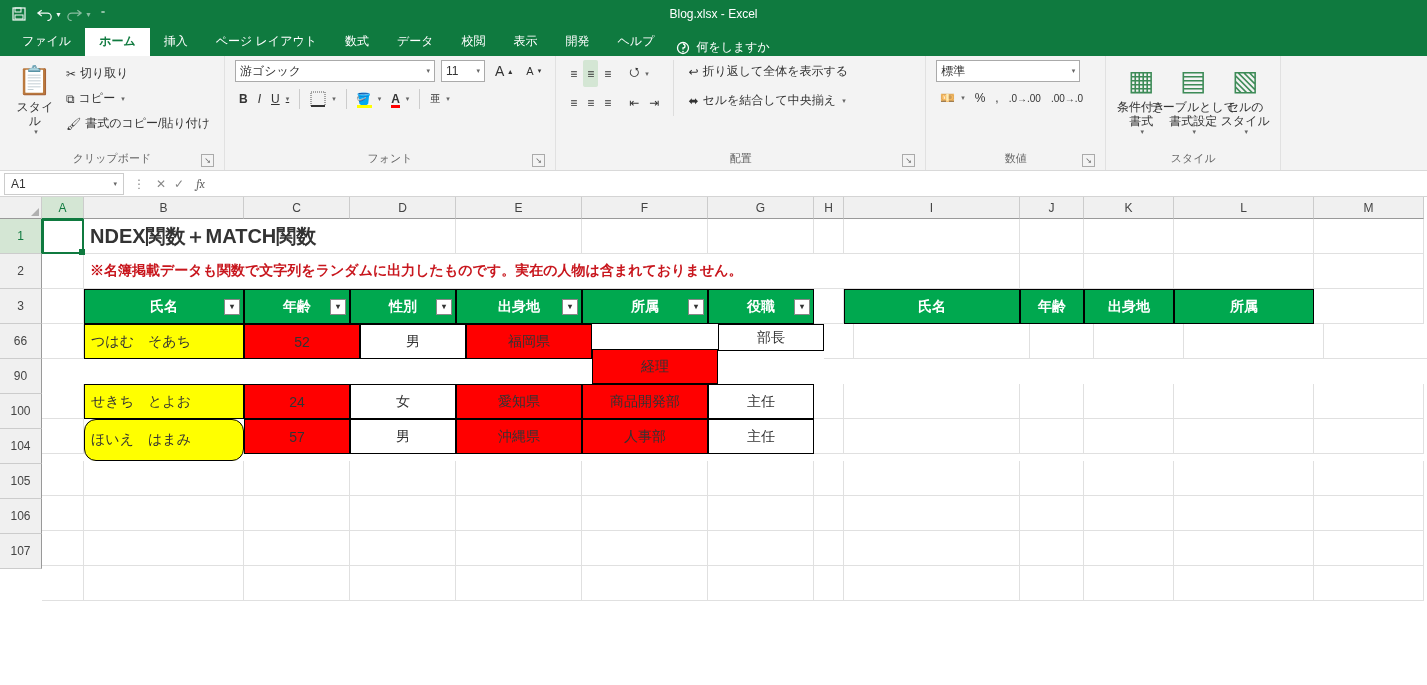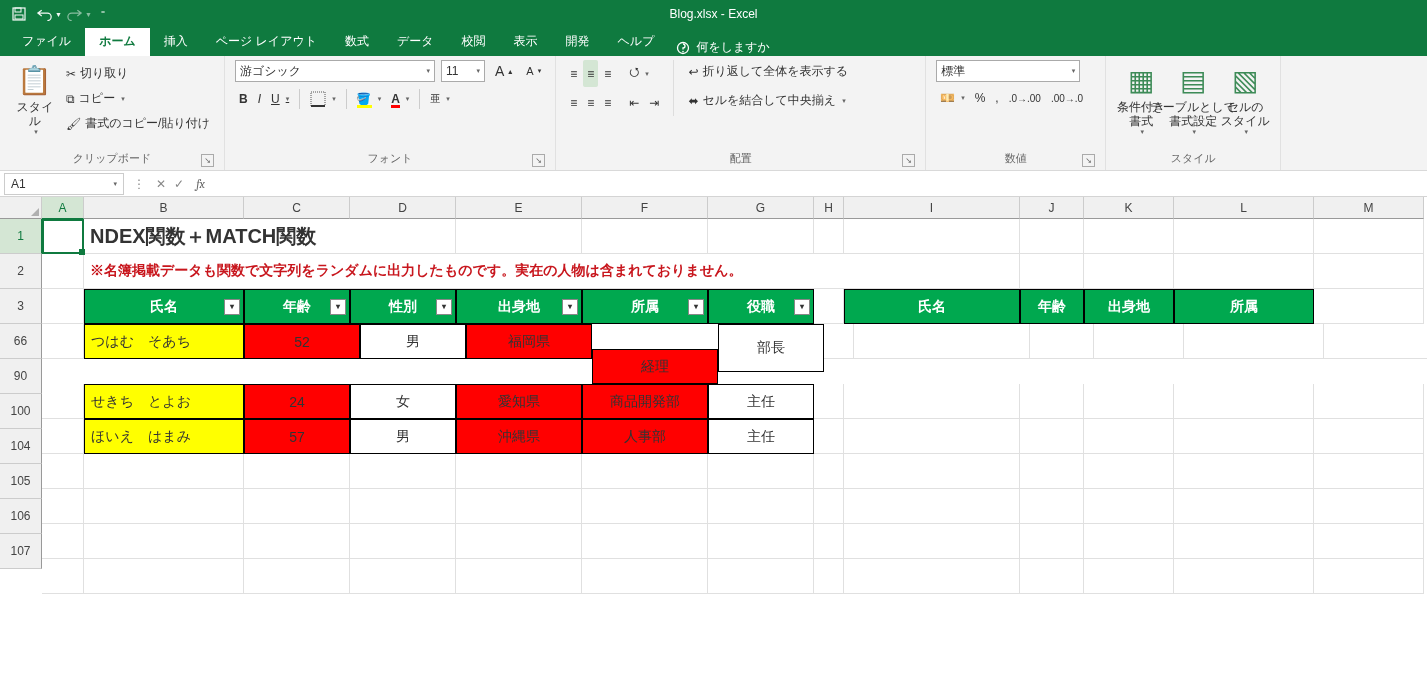--- a/index.html
+++ b/index.html
@@ -345,21 +345,21 @@
           <div class="cell hdr-green" style="width: 140px; height: 35px;">所属</div>
           <div class="cell" style="width: 110px; height: 35px;"></div>
         </div>
         <div class="row">
           <div class="cell" style="width: 42px; height: 35px;"></div>
           <div class="cell bx bg-y" style="width: 160px; height: 35px; justify-content: flex-start;">つはむ　そあち</div>
           <div class="cell bx bg-r" style="width: 116px; height: 35px; justify-content: center;">52</div>
           <div class="cell bx" style="width: 106px; height: 35px; justify-content: center;">男</div>
           <div class="cell bx bg-r" style="width: 126px; height: 35px; justify-content: center;">福岡県</div>
           <div class="cell bx bg-r" style="width: 126px; height: 35px; justify-content: center; margin-top: 25px;">経理</div>
-          <div class="cell bx" style="width: 106px; height: 48px; justify-content: center;">部長</div>
+          <div class="cell bx" style="width: 106px; height: 27px; justify-content: center;">部長</div>
           <div class="cell" style="width: 30px; height: 35px;"></div>
           <div class="cell" style="width: 176px; height: 35px;"></div>
           <div class="cell" style="width: 64px; height: 35px;"></div>
           <div class="cell" style="width: 90px; height: 35px;"></div>
           <div class="cell" style="width: 140px; height: 35px;"></div>
           <div class="cell" style="width: 110px; height: 35px;"></div>
         </div>
         <div class="row">
           <div class="cell" style="width: 42px; height: 35px;"></div>
           <div class="cell bx bg-y" style="width: 160px; height: 35px; justify-content: flex-start;">せきち　とよお</div>
@@ -370,21 +370,21 @@
           <div class="cell bx" style="width: 106px; height: 35px; justify-content: center;">主任</div>
           <div class="cell" style="width: 30px; height: 35px;"></div>
           <div class="cell" style="width: 176px; height: 35px;"></div>
           <div class="cell" style="width: 64px; height: 35px;"></div>
           <div class="cell" style="width: 90px; height: 35px;"></div>
           <div class="cell" style="width: 140px; height: 35px;"></div>
           <div class="cell" style="width: 110px; height: 35px;"></div>
         </div>
         <div class="row">
           <div class="cell" style="width: 42px; height: 35px;"></div>
-          <div class="cell bx bg-y" style="width: 160px; height: 35px; justify-content: flex-start;">ほいえ　はまみ</div>
+          <div class="cell bx bg-y" style="width: 160px; height: 42px; justify-content: flex-start; border-radius: 12px;">ほいえ　はまみ</div>
           <div class="cell bx bg-r" style="width: 106px; height: 35px; justify-content: center;">57</div>
           <div class="cell bx" style="width: 106px; height: 35px; justify-content: center;">男</div>
           <div class="cell bx bg-r" style="width: 126px; height: 35px; justify-content: center;">沖縄県</div>
           <div class="cell bx bg-r" style="width: 126px; height: 35px; justify-content: center;">人事部</div>
           <div class="cell bx" style="width: 106px; height: 35px; justify-content: center;">主任</div>
           <div class="cell" style="width: 30px; height: 35px;"></div>
           <div class="cell" style="width: 176px; height: 35px;"></div>
           <div class="cell" style="width: 64px; height: 35px;"></div>
           <div class="cell" style="width: 90px; height: 35px;"></div>
           <div class="cell" style="width: 140px; height: 35px;"></div>

